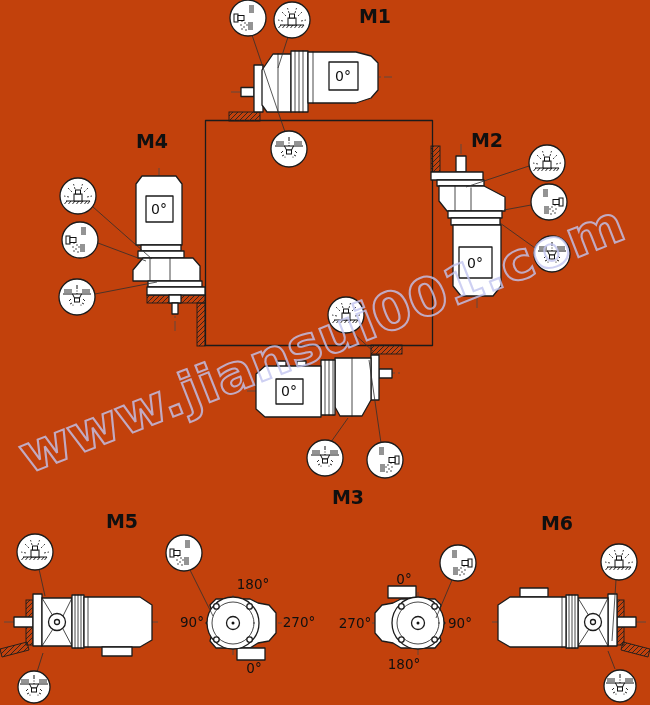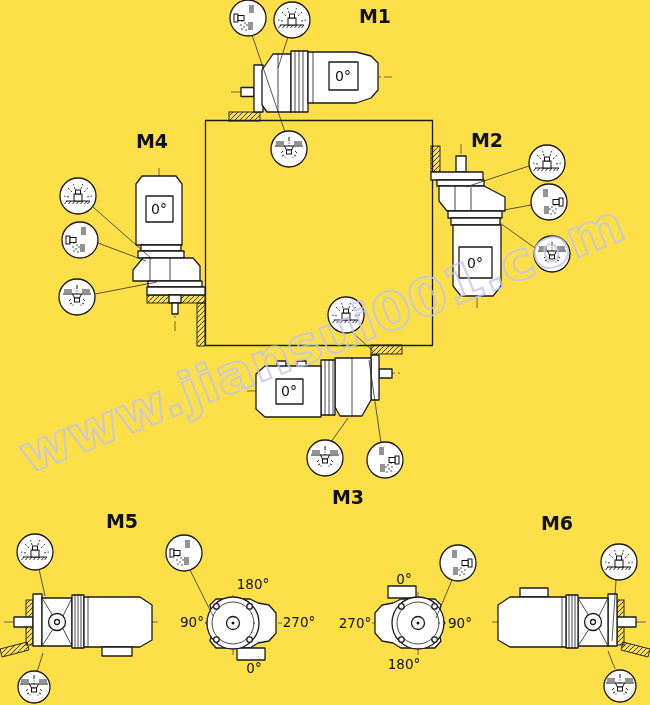--- a/index.html
+++ b/index.html
@@ -1,16 +1,16 @@
 <!DOCTYPE html>
 <html><head>
 <meta charset="utf-8">
 <style>
   html,body{margin:0;padding:0;background:#fff;}
-  .stage{position:relative;width:650px;height:705px;background:#fde047;overflow:hidden;
+  .stage{position:relative;width:650px;height:705px;background:#c2410c;overflow:hidden;
          font-family:"DejaVu Sans",sans-serif;}
   svg{display:block}
   .s  {fill:none;stroke:#1b1b1b;stroke-width:1.3;stroke-linejoin:round;stroke-linecap:square}
   .f  {fill:#fff;stroke:#1b1b1b;stroke-width:1.3;stroke-linejoin:round}
   .t  {stroke-width:.8}
   .cl {fill:none;stroke:#4a4a4a;stroke-width:.8;stroke-dasharray:10 3 2 3}
   .ld {fill:none;stroke:#2e2e2e;stroke-width:.8}
   .hz {fill:url(#hz);stroke:#1b1b1b;stroke-width:.9}
   .ic {fill:none;stroke:#111;stroke-width:1}
   .icf{fill:#fff;stroke:#111;stroke-width:1}

